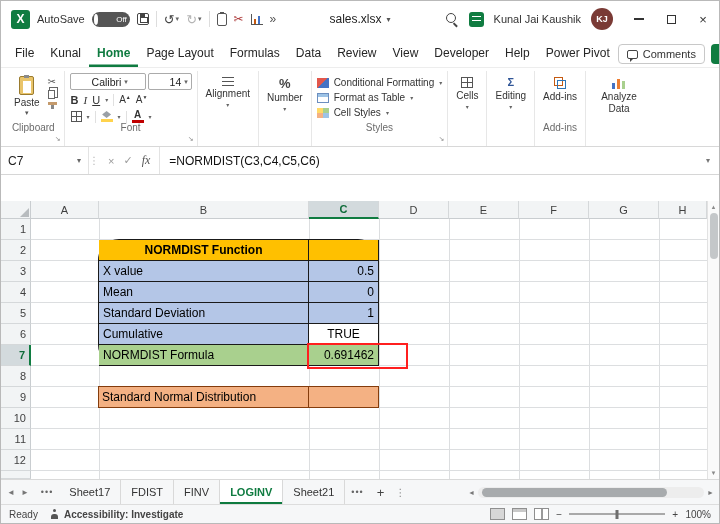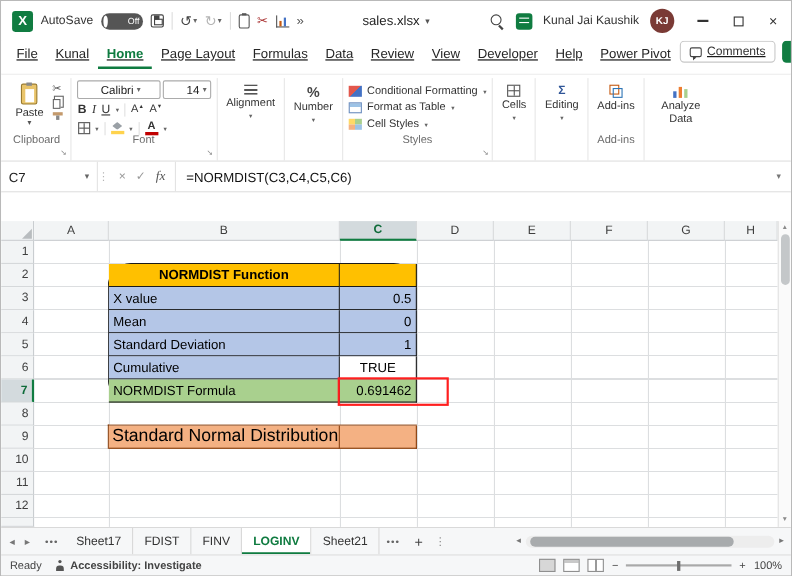--- a/index.html
+++ b/index.html
@@ -36,21 +36,21 @@
 .greendoc{width:15px;height:15px;border-radius:3px;background:#107C41;position:relative;}
 .greendoc:before{content:"";position:absolute;top:4px;left:3px;right:3px;height:1.5px;background:#fff;}
 .greendoc:after{content:"";position:absolute;top:8px;left:3px;right:3px;height:1.5px;background:#fff;}
 .avatar{width:22px;height:22px;border-radius:50%;background:#7A3A35;color:#fff;font-size:9px;font-weight:bold;display:flex;align-items:center;justify-content:center;}
 .winbtns{display:flex;height:100%;}
 .winbtn{width:32px;height:100%;display:flex;align-items:center;justify-content:center;color:#333;font-size:13px;}
 .min-bar{width:10px;height:1.5px;background:#333;}
 .max-box{width:9px;height:9px;border:1.2px solid #333;}
 
 
-.tabsrow{height:30px;flex:0 0 30px;display:flex;align-items:flex-start;padding:0 6px;background:#fff;text-decoration:underline;}
+.tabsrow{height:30px;flex:0 0 30px;display:flex;align-items:flex-end;padding:0 6px;background:#fff;}
 .rtab{padding:5px 8px 7px;font-size:12px;color:#262626;cursor:pointer;white-space:nowrap;}
 .rtab.active{color:#0F7B40;font-weight:bold;box-shadow:inset 0 -2.5px 0 #0F7B40;}
 .tabs-right{margin-left:auto;display:flex;align-items:center;gap:6px;padding-bottom:3px;}
 .comments-btn{display:flex;align-items:center;gap:5px;border:1px solid #C8C8C8;border-radius:4px;padding:3px 8px;font-size:11px;color:#333;background:#fff;}
 .bubble{width:11px;height:9px;border:1.2px solid #444;border-radius:2px;position:relative;}
 .bubble:after{content:"";position:absolute;bottom:-4px;left:2px;width:0;height:0;border:2px solid transparent;border-top-color:#444;border-left-color:#444;}
 .share-btn{width:26px;height:20px;background:#107C41;border-radius:4px;color:#fff;display:flex;align-items:center;justify-content:center;font-size:11px;}
 
 
 .ribbon{height:80px;flex:0 0 80px;background:#fff;border-top:1px solid #EDEDED;border-bottom:1px solid #D8D8D8;display:flex;padding:3px 2px 0;}
@@ -126,21 +126,21 @@
 .vline{position:absolute;top:0;bottom:0;width:1px;background:#DCDEE0;}
 .ntable{position:absolute;left:67px;top:20px;display:grid;grid-template-columns:210px 70px;grid-auto-rows:21px;border-top:1px solid #1A1A1A;border-left:1px solid #1A1A1A;background:#fff;z-index:2;border-radius:21px;}
 .tc{border-right:1px solid #1A1A1A;border-bottom:1px solid #1A1A1A;display:flex;align-items:center;padding:0 4px;font-size:12px;color:#000;}
 .tc.ttl{background:#FFC000;font-weight:bold;justify-content:center;}
 .tc.blue{background:#B4C6E7;}
 .tc.green{background:#A9D08E;}
 .tc.white{background:#fff;}
 .tc.right{justify-content:flex-end;}
 .tc.center{justify-content:center;padding:0;}
 .banner{position:absolute;left:67px;top:167px;display:grid;grid-template-columns:210px 70px;grid-auto-rows:21px;border-top:1px solid #843C0C;border-left:1px solid #843C0C;z-index:2;}
-.bc{border-right:1px solid #843C0C;border-bottom:1px solid #843C0C;background:#F4B183;display:flex;align-items:center;padding:0 3px;font-size:16px;color:#000;white-space:nowrap;}
+.bc{border-right:1px solid #843C0C;border-bottom:1px solid #843C0C;background:#F4B183;display:flex;align-items:center;padding:0 3px;font-size:12px;color:#000;white-space:nowrap;}
 .redbox{position:absolute;left:276px;top:124px;width:101px;height:26px;border:2px solid #FF1F1F;z-index:5;}
 .vscroll{position:absolute;right:0;top:0;bottom:0;width:12px;background:#FAFAFA;border-left:1px solid #E2E2E2;display:flex;flex-direction:column;align-items:center;}
 .vscroll .arr{font-size:6px;color:#8A8A8A;padding:3px 0;}
 .vthumb{width:8px;height:46px;background:#C4C7C9;border-radius:4px;}
 .vscroll .arr.bottom{margin-top:auto;}
 
 
 .sheettabs{height:25px;flex:0 0 25px;background:#F6F7F8;border-top:1px solid #D9D9D9;display:flex;align-items:stretch;font-size:11px;color:#444;}
 .tab-nav{display:flex;align-items:center;gap:6px;padding:0 6px;color:#777;font-size:8px;}
 .stab{display:flex;align-items:center;padding:0 10px;border-right:1px solid #D9D9D9;color:#333;white-space:nowrap;}

